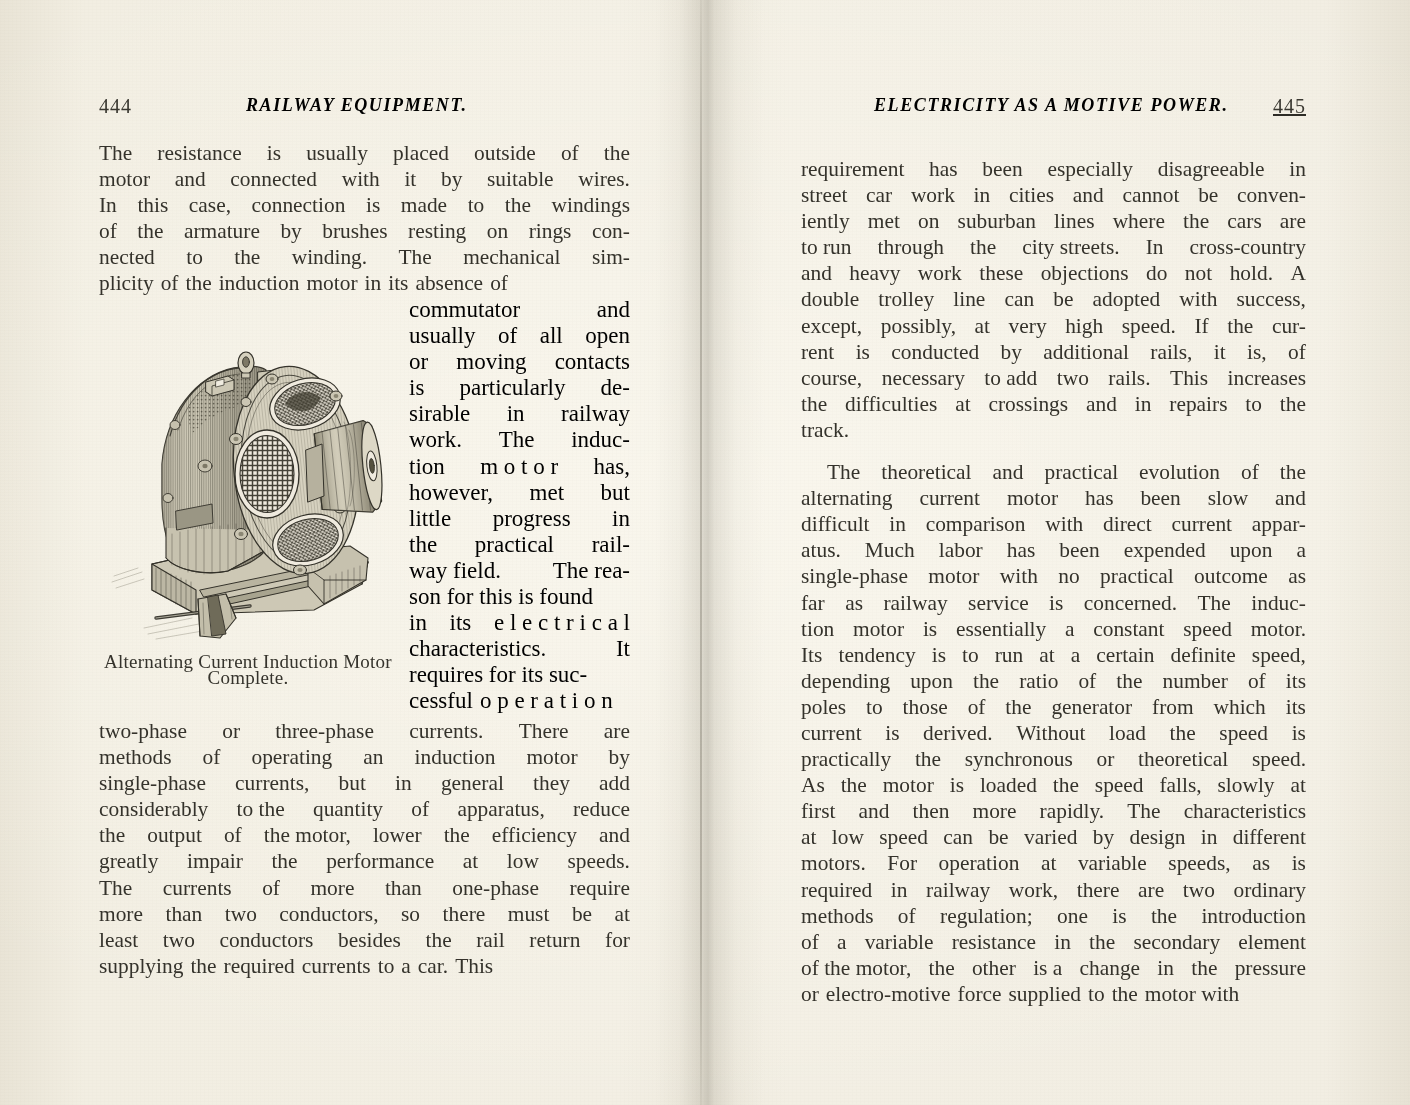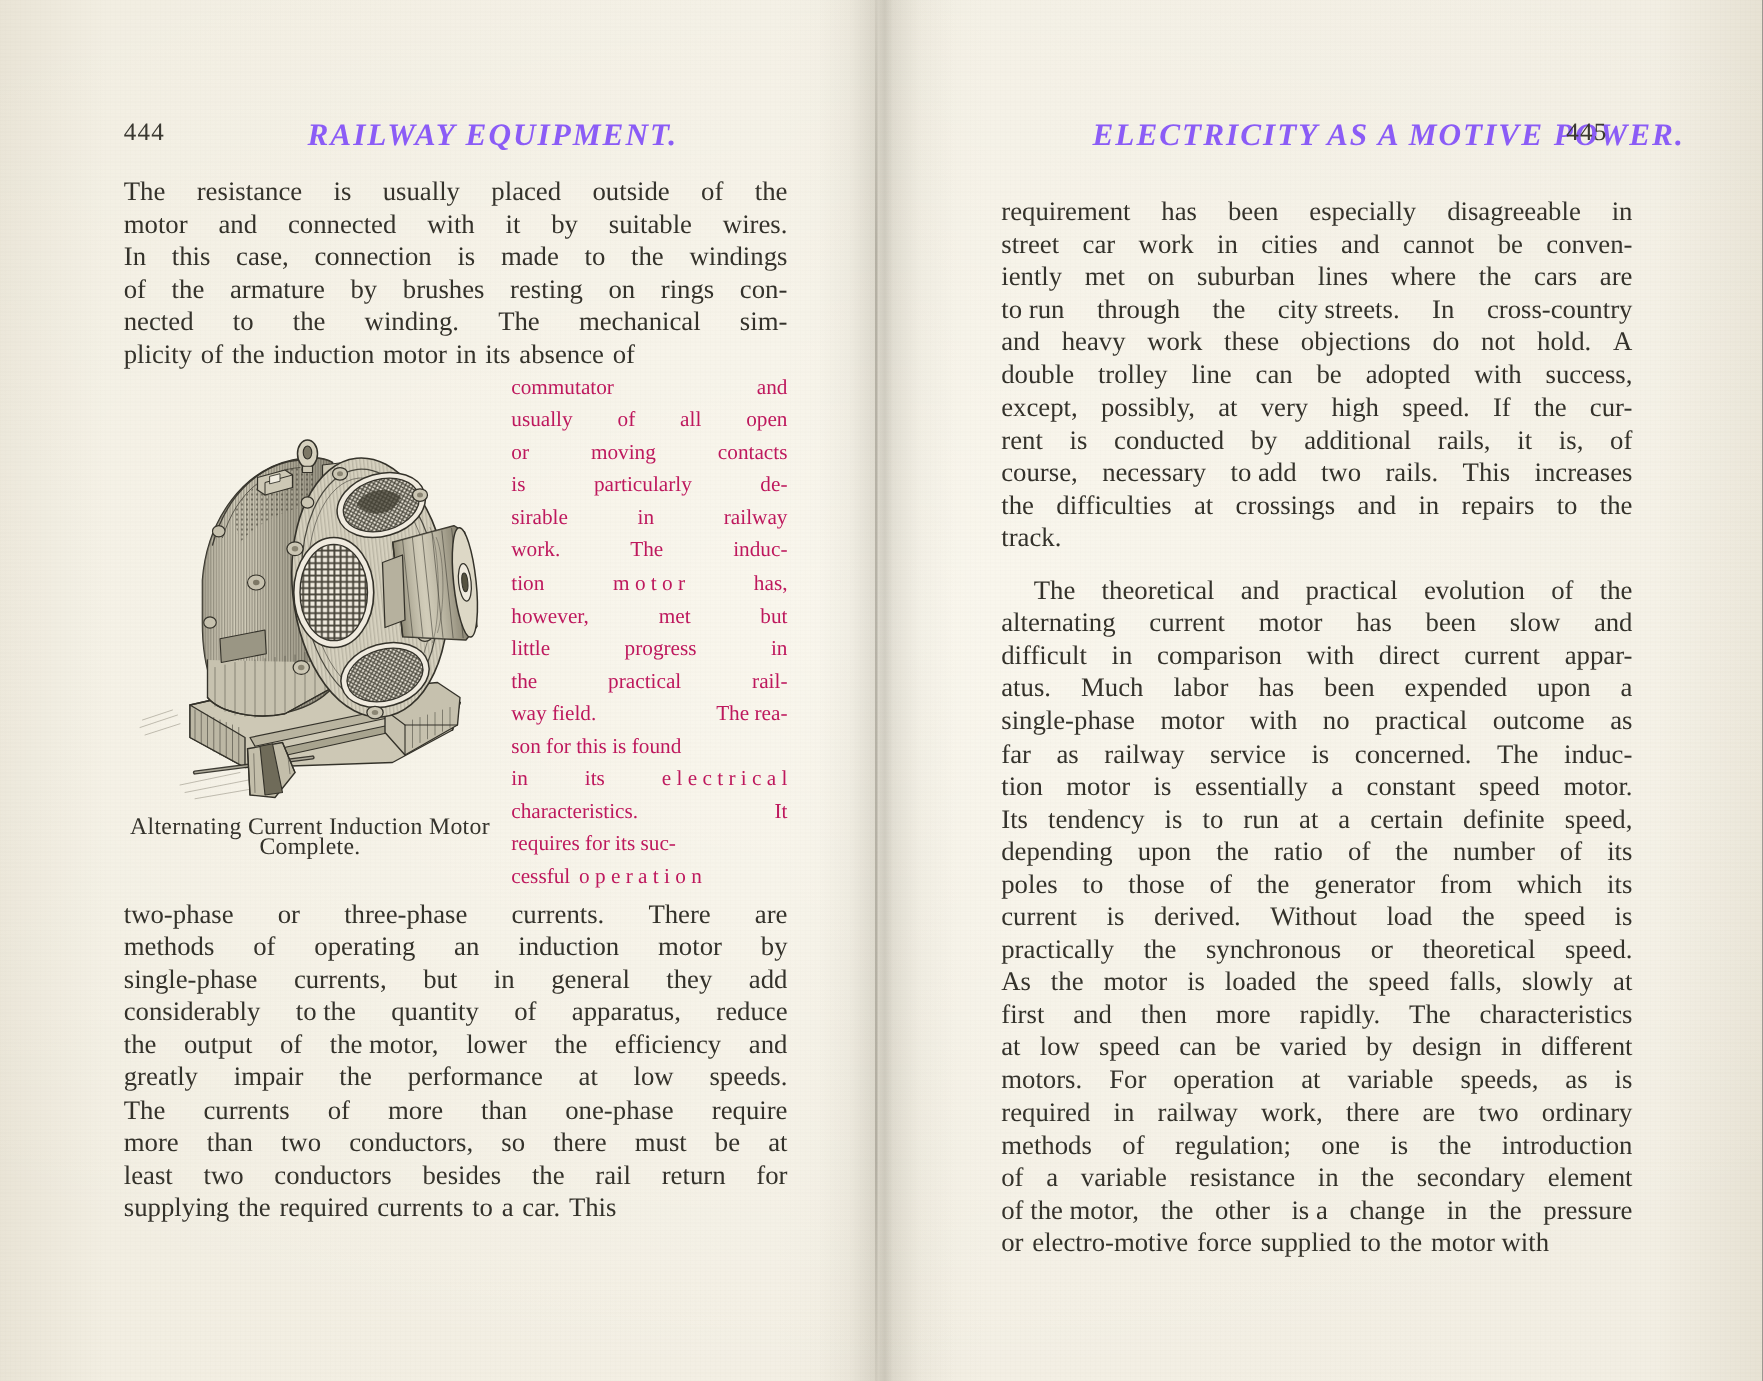--- a/index.html
+++ b/index.html
@@ -86,23 +86,23 @@
     align-items: baseline;
   }
   .folio {
     font-size: 20px;
     color: #3a3831;
     letter-spacing: 1px;
   }
   .rh-title {
     font-style: italic;
     font-weight: bold;
-    font-size: 25px;
+    font-size: 18px;
     letter-spacing: 1.6px;
-    color: #8b5cf6;
+    color: #000000;
     white-space: nowrap;
   }
 
   
   .textblock {
     position: absolute;
     top: 140px;
     font-size: 21.4px;
     line-height: 26.1px;
     text-align: justify;
@@ -145,23 +145,23 @@
     letter-spacing: 0.25px;
     color: #35332c;
   }
 
   
   .wrapcol {
     position: absolute;
     left: 409px;
     top: 297px;
     width: 221px;
-    font-size: 17px;
+    font-size: 23px;
     line-height: 26.1px;
-    color: #be185d;
+    color: #000000;
     font-family: Liberation Serif, serif;
   }
 </style>
 </head>
 <body>
 
 <div class="scan">
   <div class="paper-tone"></div>
   <div class="grain"></div>
 
@@ -601,21 +601,21 @@
           <span class="w">This</span>
         </div>
       </div>
   </div>
 
   <div class="page page-right">
     <div class="running-head">
       <div class="rh-inner" style="left:174px;text-align:right;">
         <span class="rh-title">ELECTRICITY AS A MOTIVE POWER.</span>
       </div>
-      <div class="rh-inner" style="left:553px;">
+      <div class="rh-inner" style="left:573px;text-decoration:underline;">
         <span class="folio">445</span>
       </div>
     </div>
 
     <div class="textblock tb-right" id="right-body">
         <div class="para">
           <div class="ln">
             <span class="w">requirement</span>
             <span class="w">has</span>
             <span class="w">been</span>

